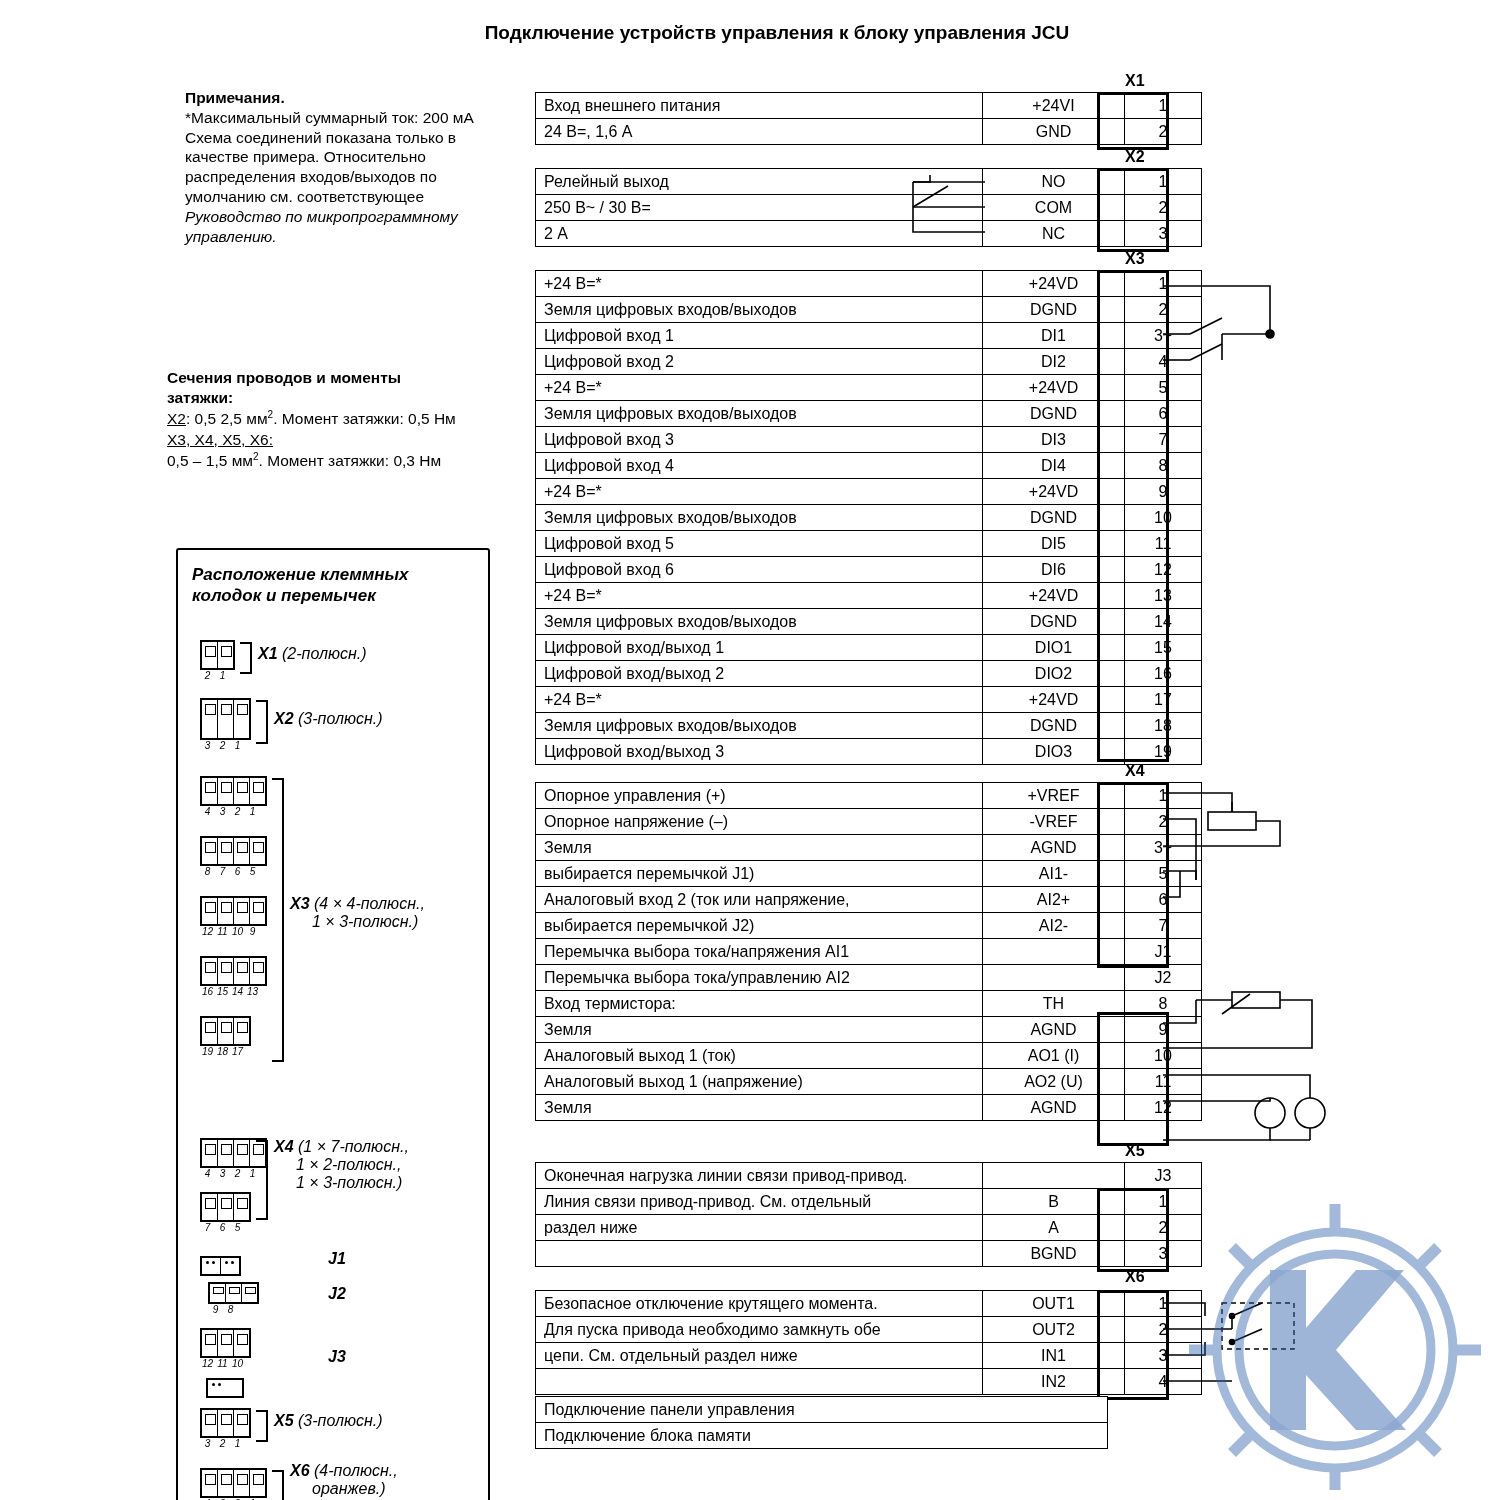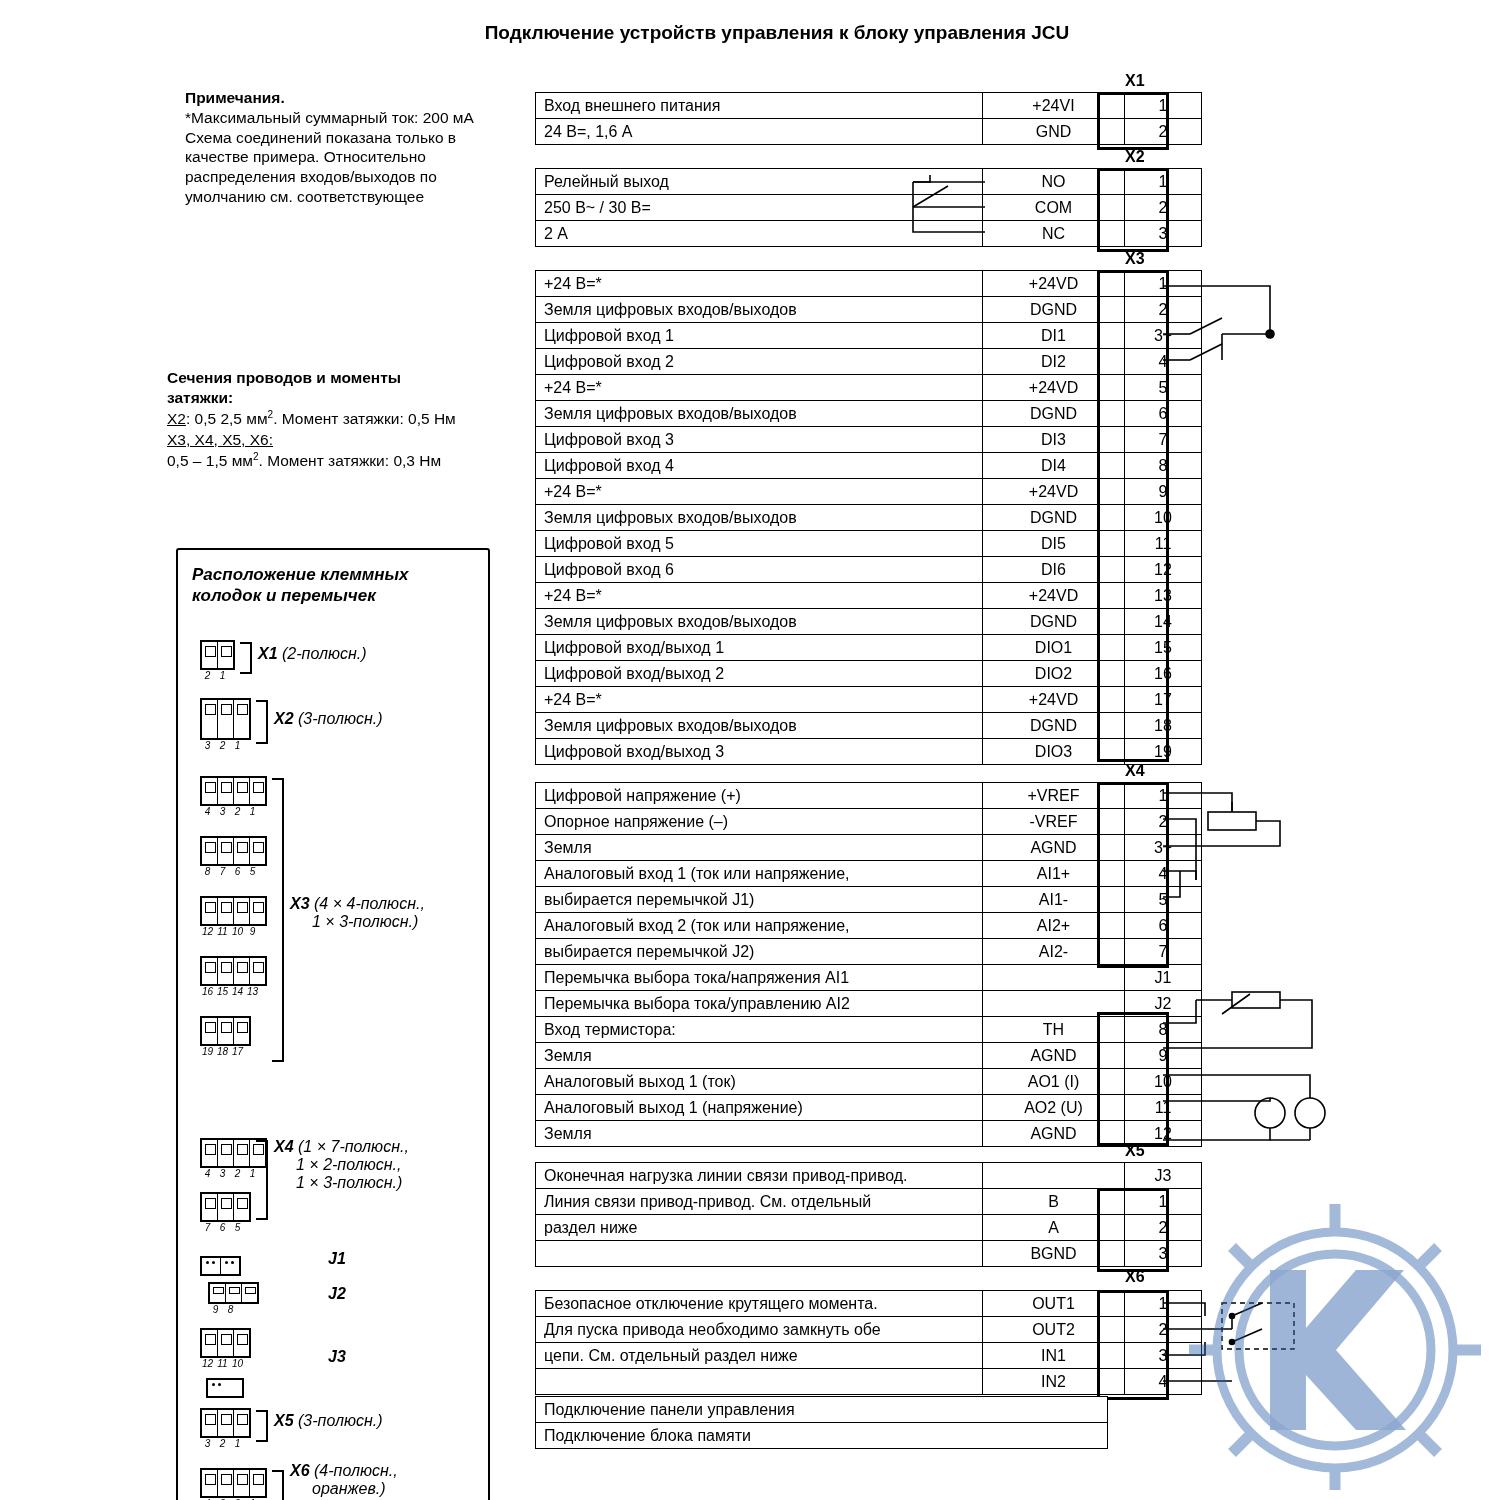--- a/index.html
+++ b/index.html
@@ -83,20 +83,21 @@
 </style>
 </head>
 <body>
 
 <div class="page-title">Подключение устройств управления к блоку управления JCU</div>
 
 <div class="notes">
   <div class="h">Примечания.</div>
   <div>*Максимальный суммарный ток: 200 мА</div>
   <div>Схема соединений показана только в качестве примера. Относительно распределения входов/выходов по умолчанию см. соответствующее</div>
+  <div class="it">Руководство по микропрограммному управлению.</div>
 </div>
 
 <div class="wire">
   <div class="h">Сечения проводов и моменты</div>
   <div class="h">затяжки:</div>
   <div>
     <span class="u">X2</span><span>: 0,5   2,5 мм<sup>2</sup>. Момент затяжки: 0,5 Нм</span>
   </div>
   <div class="u">X3, X4, X5, X6:</div>
   <div>0,5 – 1,5 мм<sup>2</sup>. Момент затяжки: 0,3 Нм</div>
@@ -553,38 +554,33 @@
         <td class="num">19</td>
       </tr>
     </tbody>
   </table>
 <div class="grp" style="left:1097px;top:270px;width:66px;height:486px;"></div>
 
 <div class="gl" style="left:1125px;top:762px;">X4</div>
 <table class="tbl" id="t-x4" style="left:535px;top:782px;">
     <tbody id="b-x4">
       <tr>
-        <td class="desc">Цифровой напряжение (+)</td>
+        <td class="desc">Опорное управления (+)</td>
         <td class="sig">+VREF</td>
         <td class="num">1</td>
       </tr>
       <tr>
         <td class="desc">Опорное напряжение (–)</td>
         <td class="sig">-VREF</td>
         <td class="num">2</td>
       </tr>
       <tr>
         <td class="desc">Земля</td>
         <td class="sig">AGND</td>
         <td class="num">3~</td>
-      </tr>
-      <tr>
-        <td class="desc">Аналоговый вход 1 (ток или напряжение,</td>
-        <td class="sig">AI1+</td>
-        <td class="num">4</td>
       </tr>
       <tr>
         <td class="desc">выбирается перемычкой J1)</td>
         <td class="sig">AI1-</td>
         <td class="num">5</td>
       </tr>
       <tr>
         <td class="desc">Аналоговый вход 2 (ток или напряжение,</td>
         <td class="sig">AI2+</td>
         <td class="num">6</td>

